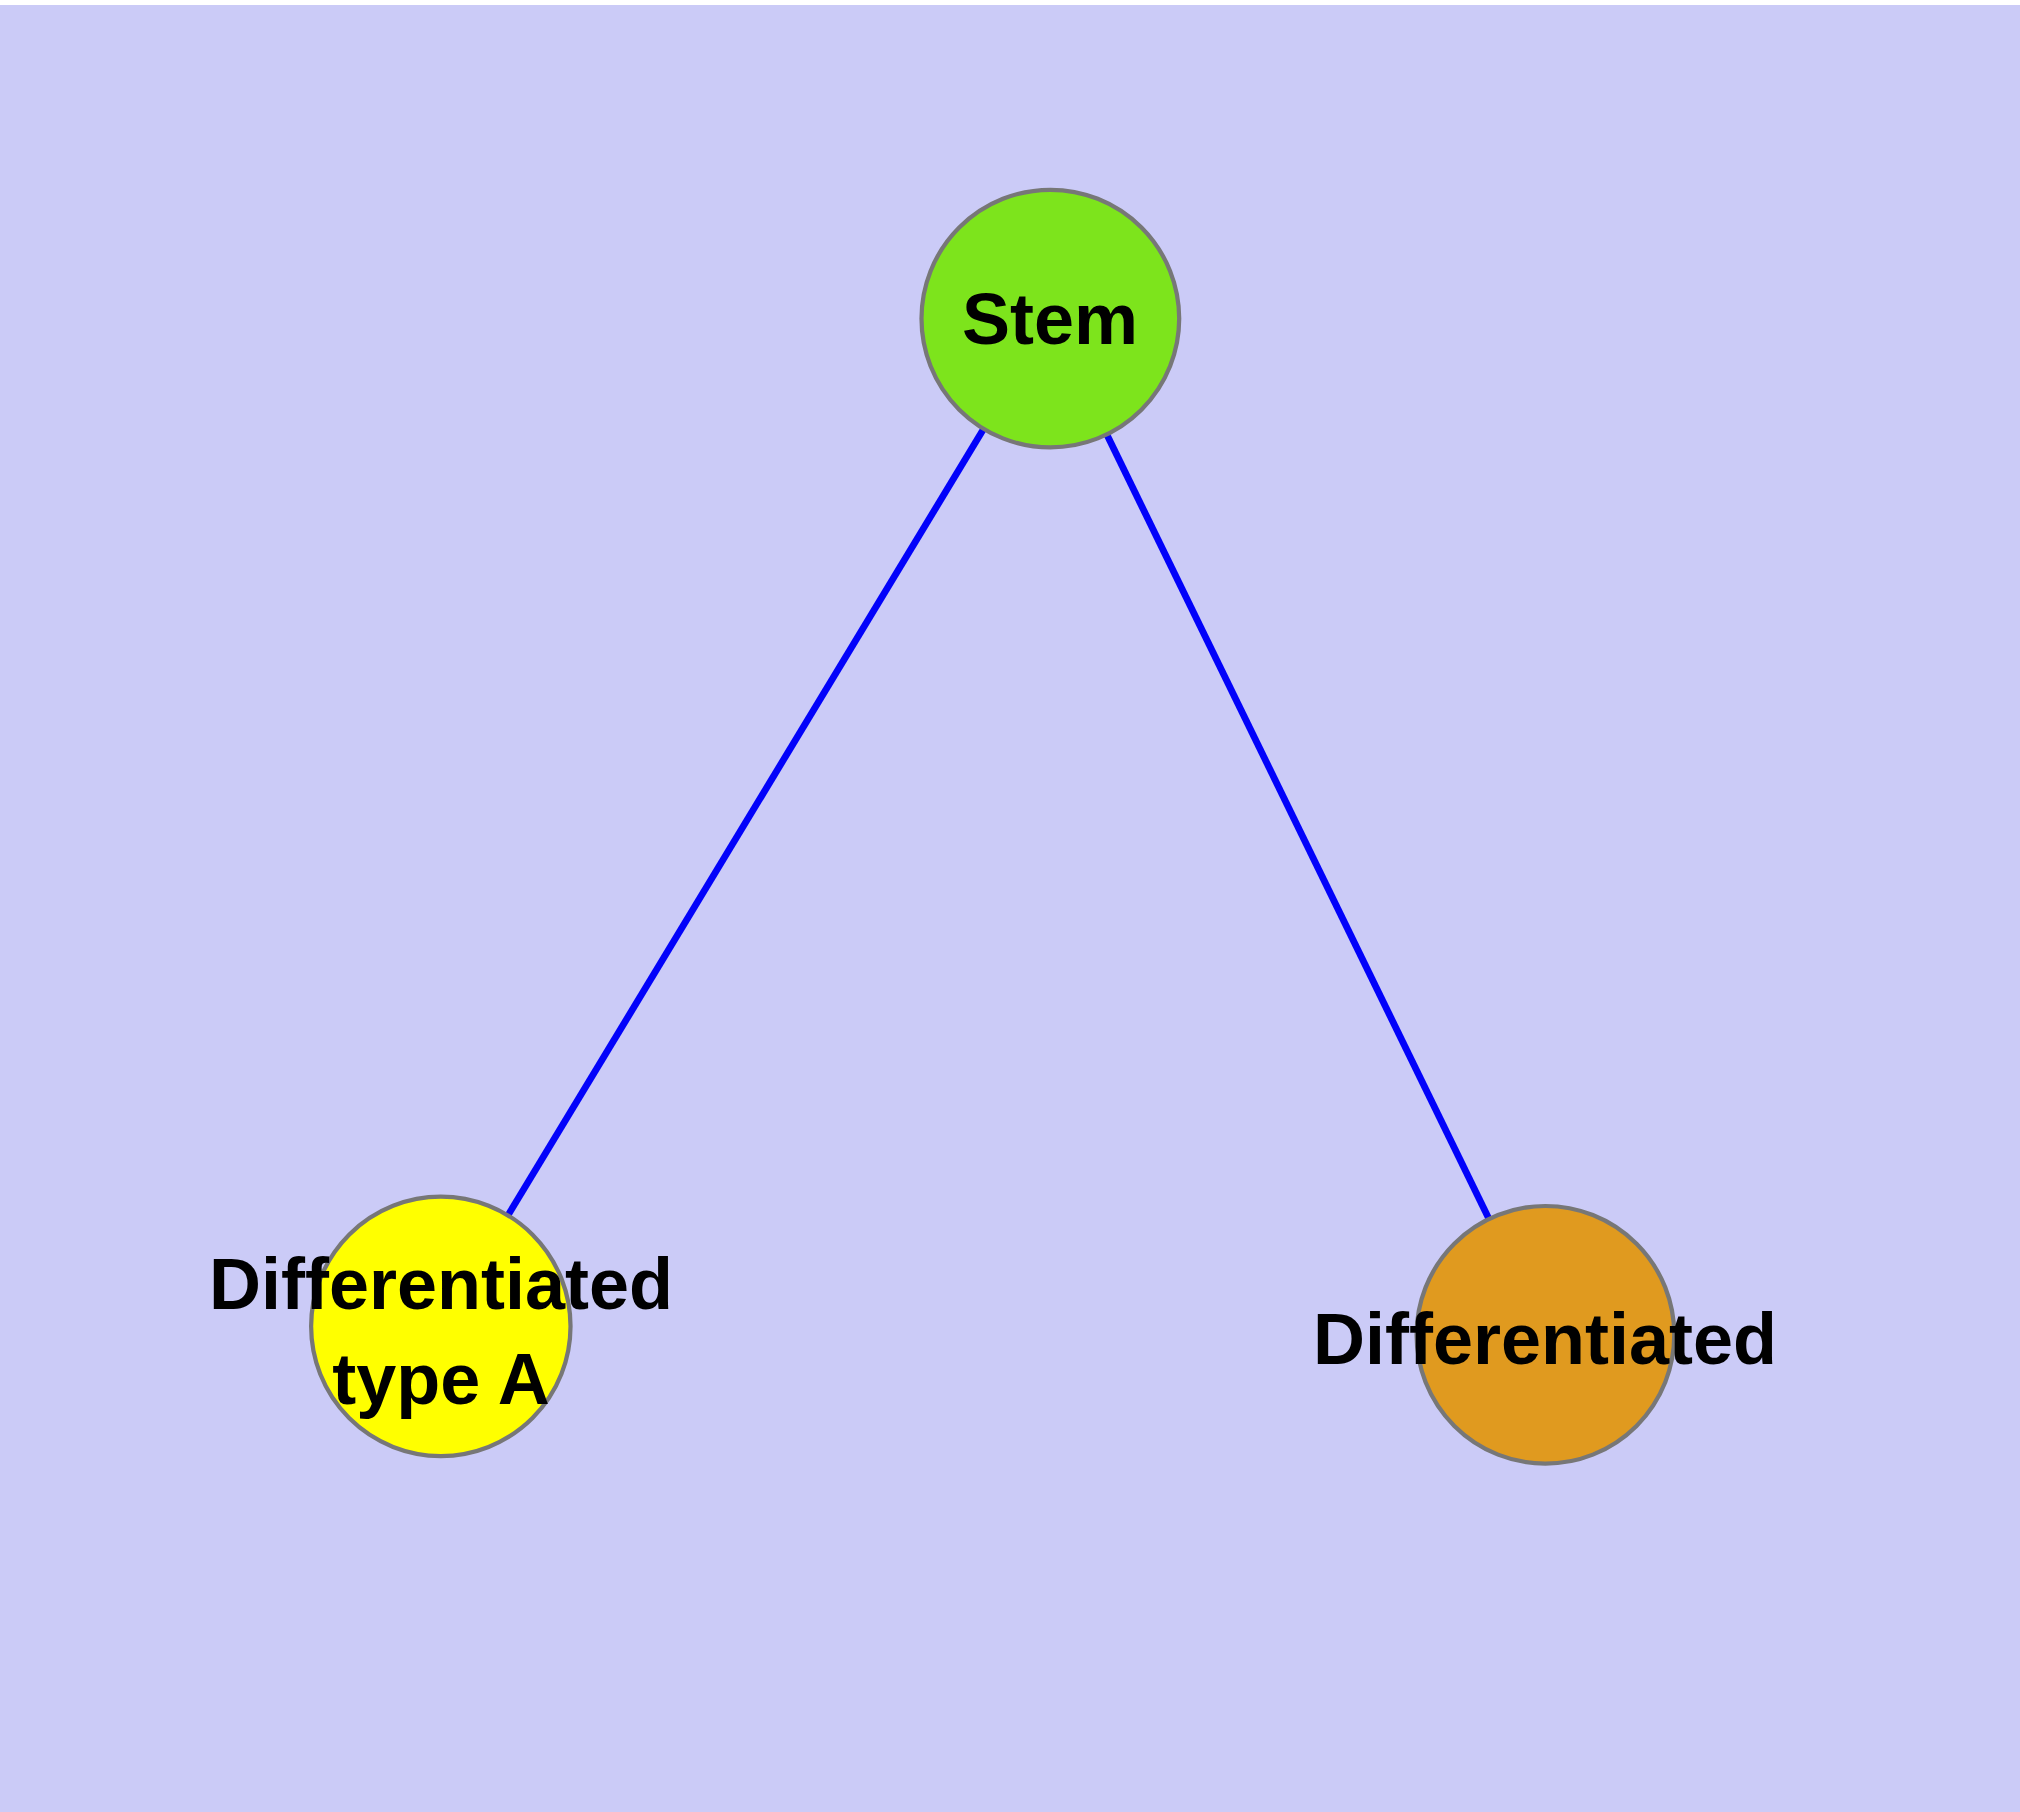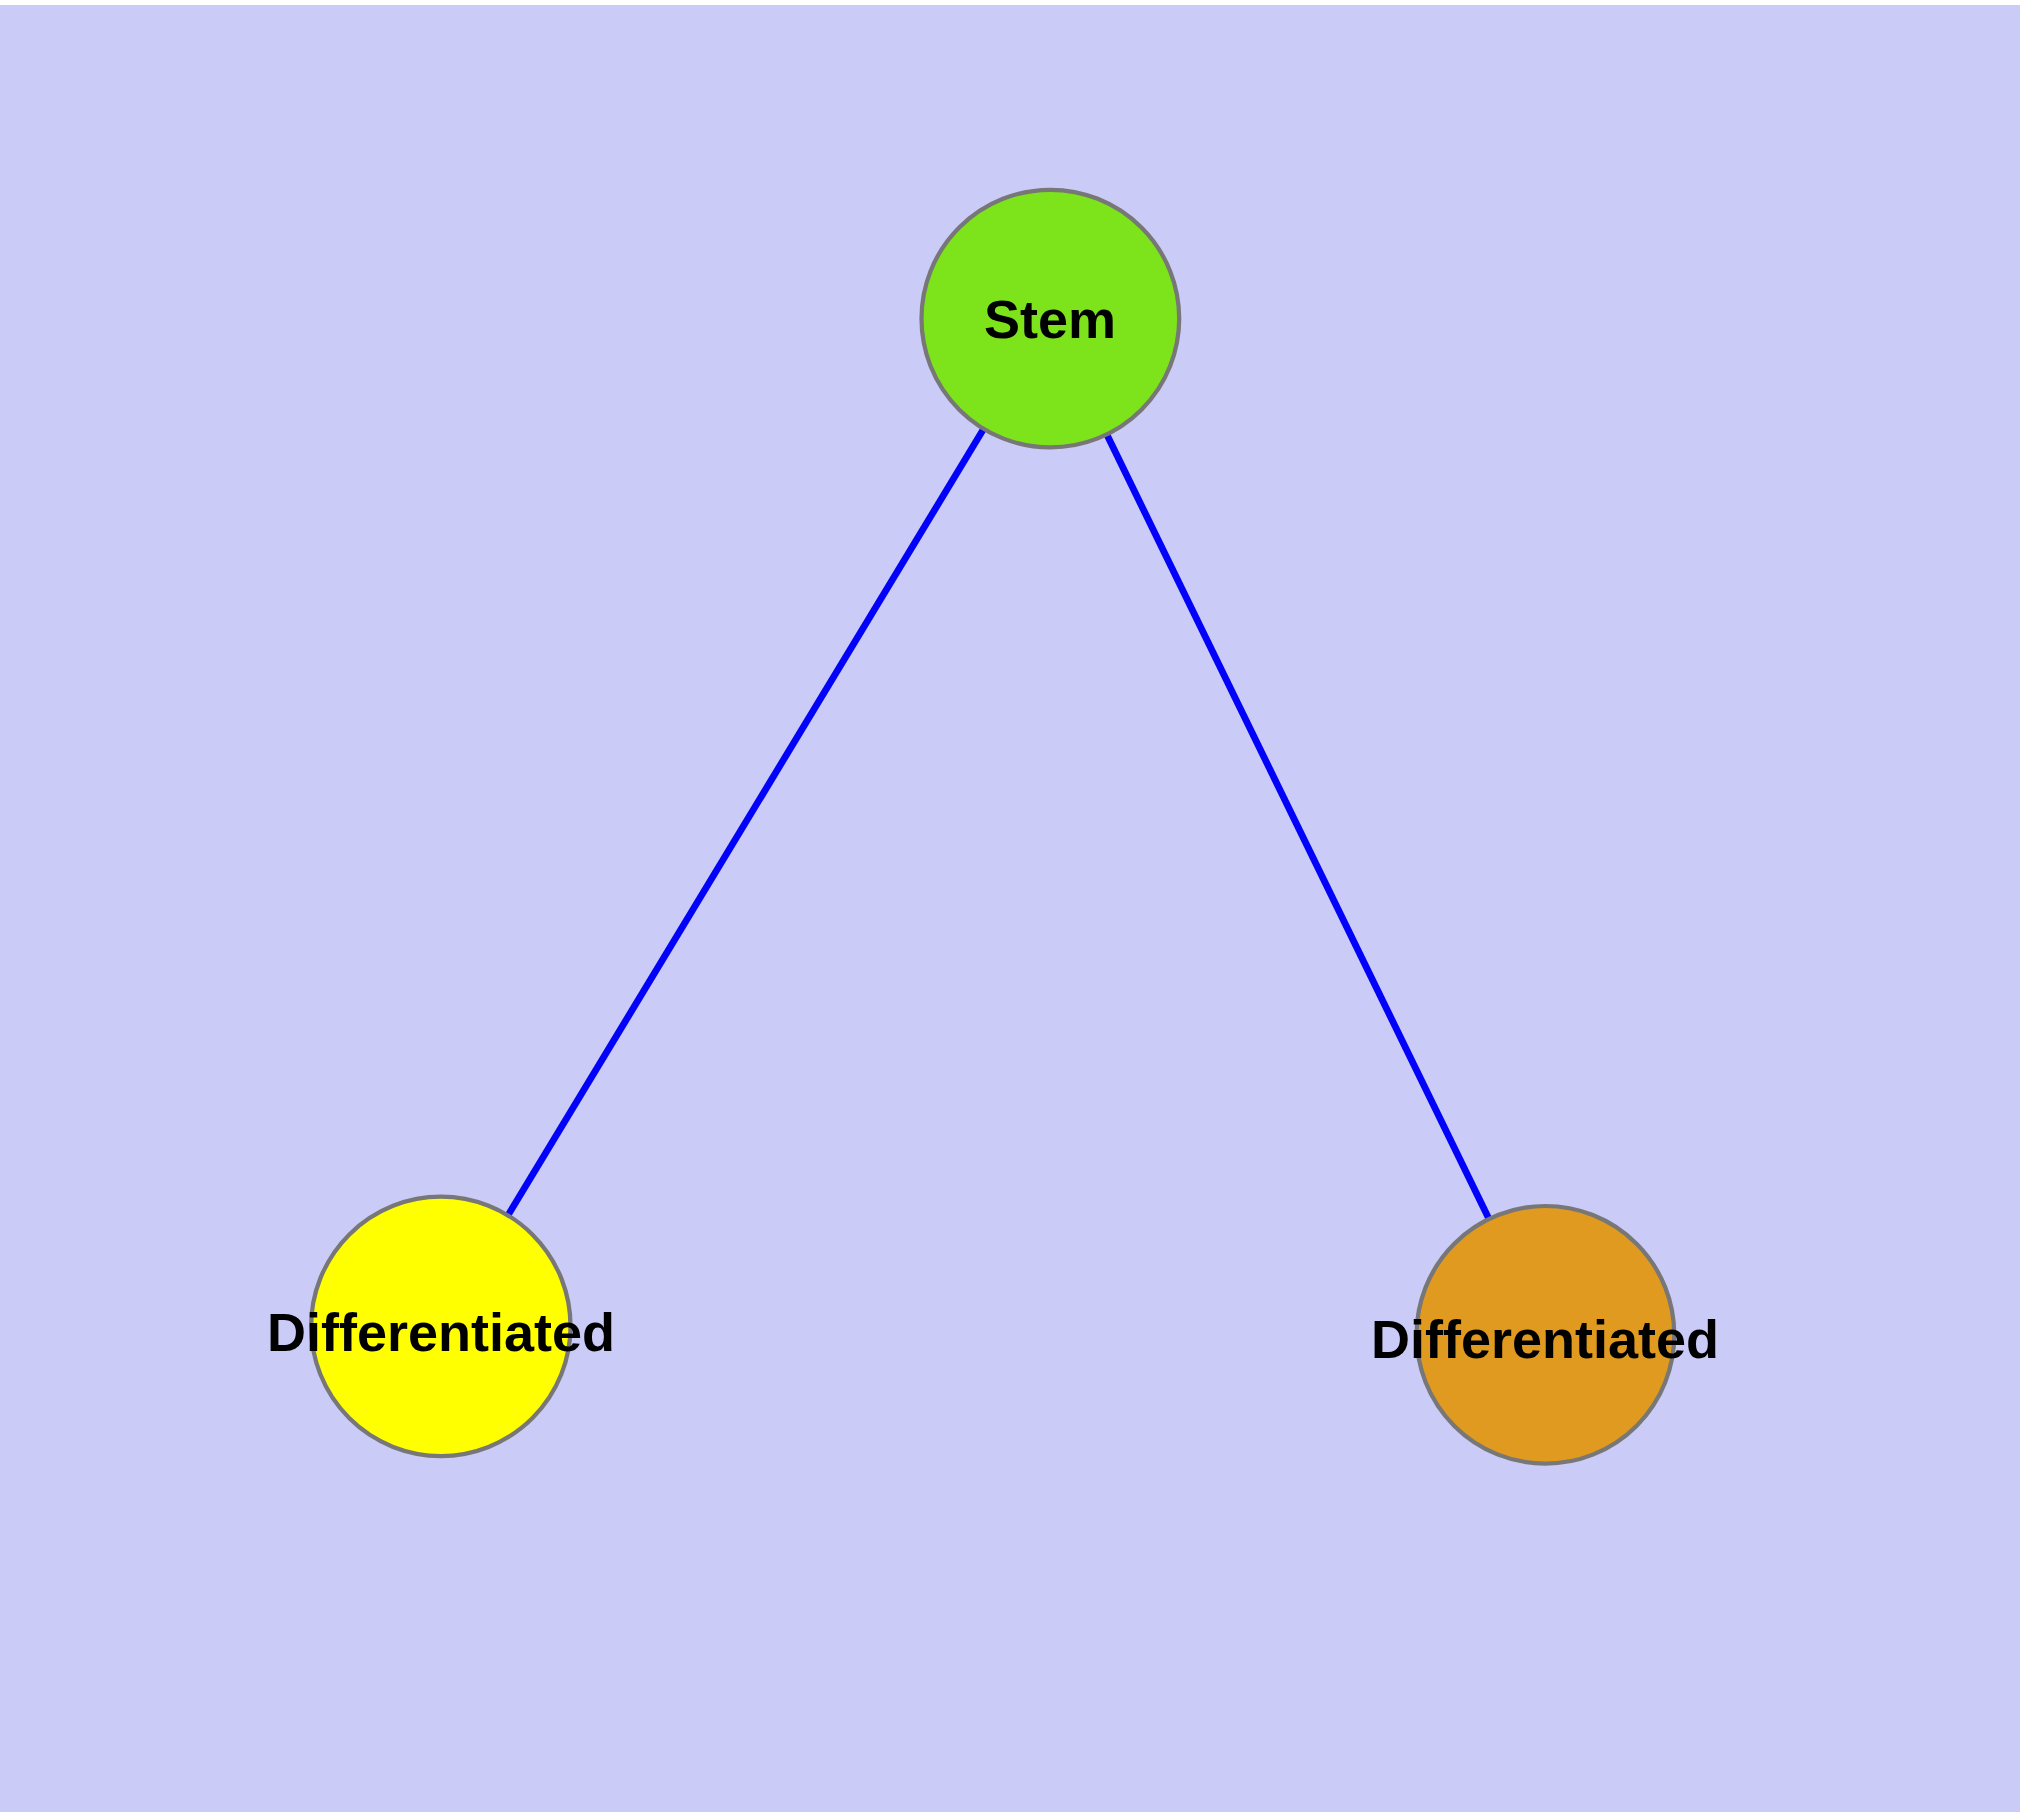--- a/index.html
+++ b/index.html
@@ -28,21 +28,21 @@
     top: 0;
     width: 100%;
     height: 100%;
     display: block;
   }
   .node-label {
     position: absolute;
     transform: translate(-50%, -50%);
     text-align: center;
     font-weight: 700;
-    font-size: 54px;
+    font-size: 72px;
     line-height: 95px;
     color: #000000;
     white-space: nowrap;
     letter-spacing: 0px;
   }
   .node-label .label-line { display: block; }
 </style>
 </head>
 <body>
 
@@ -57,20 +57,21 @@
       <circle cx="520" cy="1559" r="153" stroke-width="5" fill="#ffff00" stroke="#777777"></circle>
       <circle cx="1823" cy="1569" r="152" stroke-width="5" fill="#e09a1f" stroke="#777777"></circle>
     </svg>
 
     <div class="node-label" style="left: 1050px; top: 314px; color: rgb(0, 0, 0);">
       <span class="label-line">Stem</span>
     </div>
 
     <div class="node-label" style="left: 441px; top: 1327px; color: rgb(0, 0, 0);">
       <span class="label-line">Differentiated</span>
+      <span class="label-line">type A</span>
     </div>
 
     <div class="node-label" style="left: 1545px; top: 1334px; color: rgb(0, 0, 0);">
       <span class="label-line">Differentiated</span>
     </div>
   </div>
 </div>
 
 
 </body></html>

